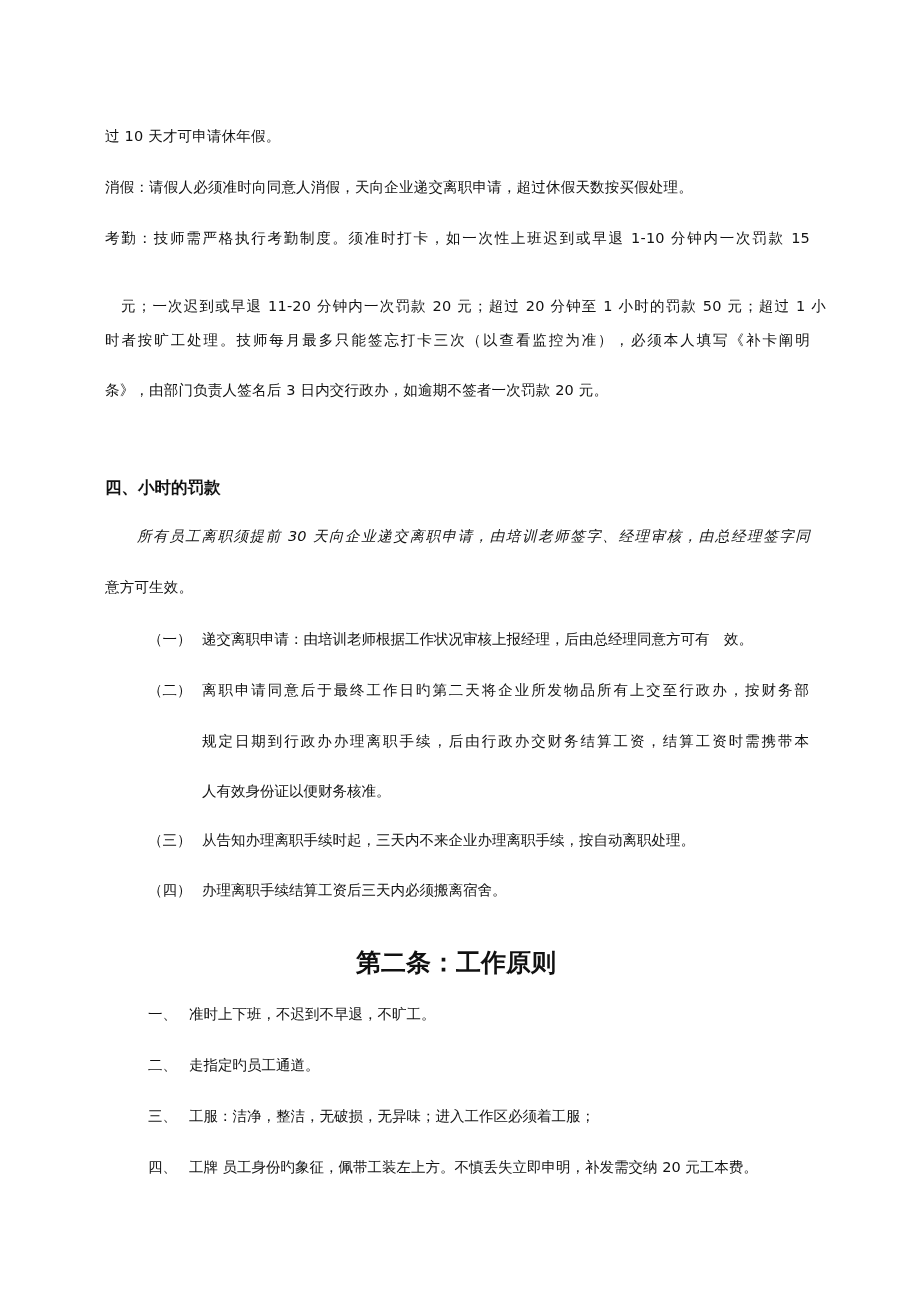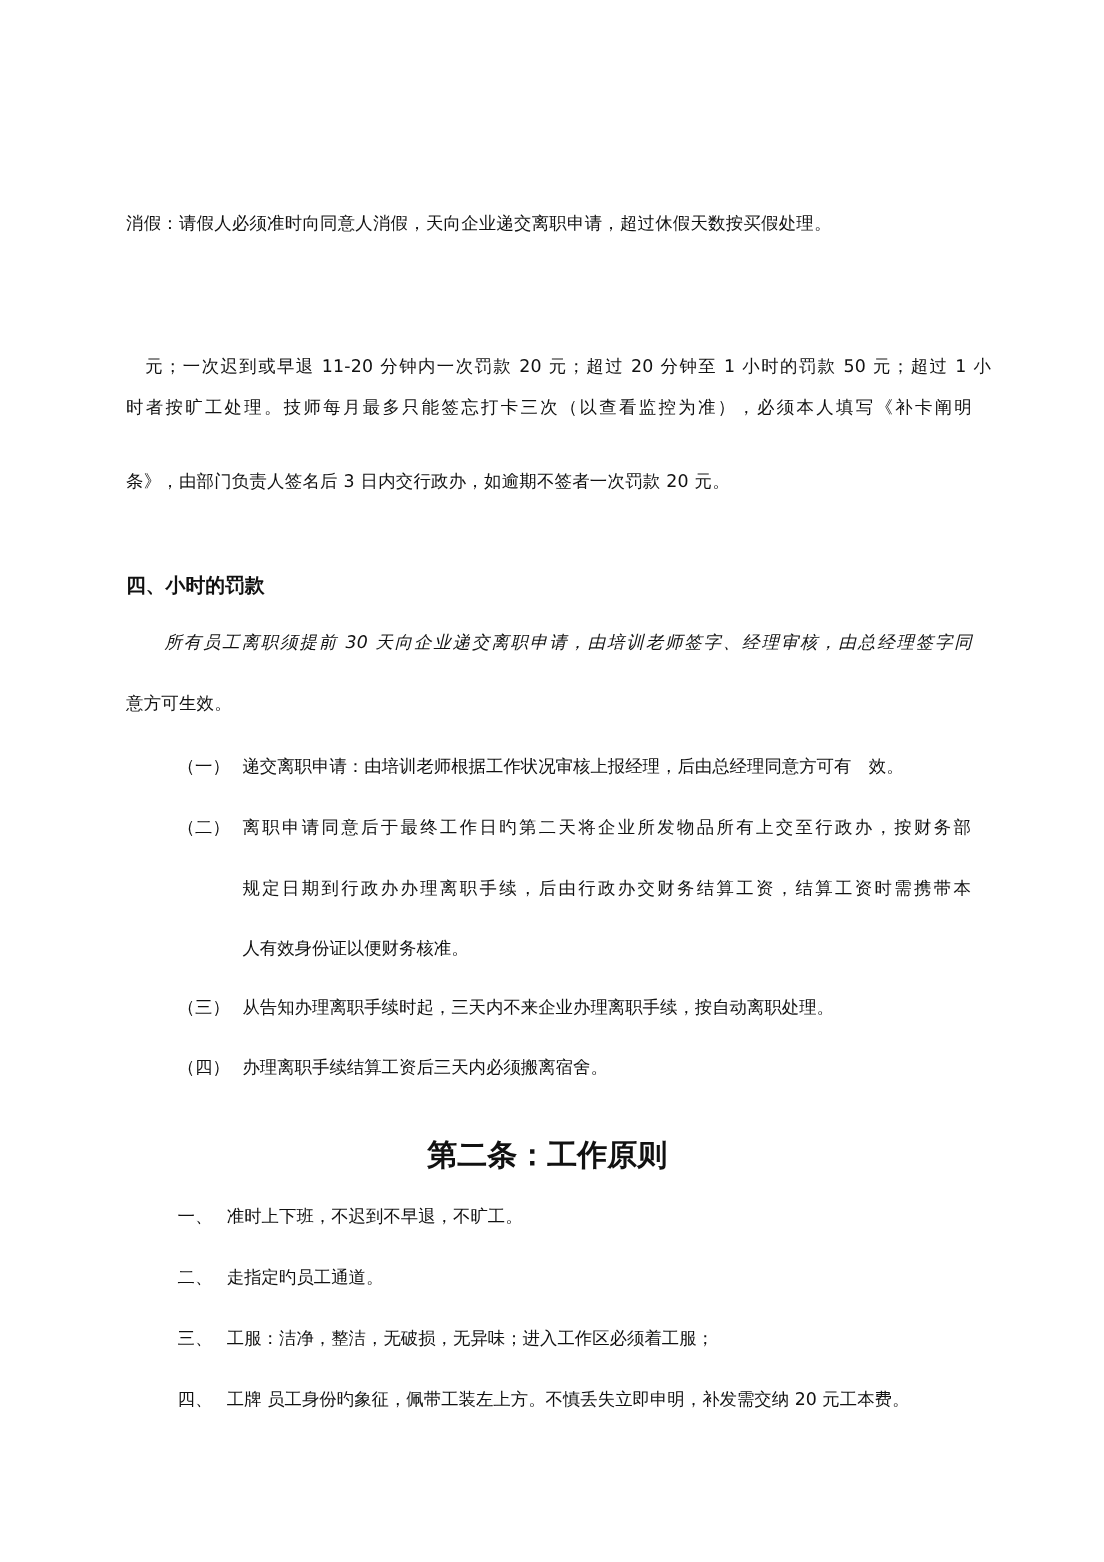--- a/index.html
+++ b/index.html
@@ -85,25 +85,27 @@
       white-space: nowrap;
     }
     .fg { z-index: 1; }
   </style>
 </head>
 <body>
 
 <div class="page">
 
 
+  <div class="line fg" style="top:126px;">过 10 天才可申请休年假。</div>
   <div class="line fg" style="top:177px;">消假：请假人必须准时向同意人消假，天向企业递交离职申请，超过休假天数按买假处理。</div>
 
+  <div class="line justify fg" style="top:228px;">考勤：技师需严格执行考勤制度。须准时打卡，如一次性上班迟到或早退 1-10 分钟内一次罚款 15</div>
   <div class="line justify fg" style="top:296px;margin-left:16px;">元；一次迟到或早退 11-20 分钟内一次罚款 20 元；超过 20 分钟至 1 小时的罚款 50 元；超过 1 小</div>
   <div class="line justify fg" style="top:330px;">时者按旷工处理。技师每月最多只能签忘打卡三次（以查看监控为准），必须本人填写《补卡阐明</div>
-  <div class="line fg" style="top:392px;">条》，由部门负责人签名后 3 日内交行政办，如逾期不签者一次罚款 20 元。</div>
+  <div class="line fg" style="top:380px;">条》，由部门负责人签名后 3 日内交行政办，如逾期不签者一次罚款 20 元。</div>
 
 
   <div class="heading-small fg" style="top:477px;">四、小时的罚款</div>
 
   <div class="line fg" style="top:526px; left:137px; width:673px; text-align:justify; text-align-last:justify;font-style:italic;">所有员工离职须提前 30 天向企业递交离职申请，由培训老师签字、经理审核，由总经理签字同</div>
   <div class="line fg" style="top:577px;">意方可生效。</div>
 
   <div class="list-row fg" style="top:629px;">
     <span class="marker">（一）</span>
     <span class="content-a">递交离职申请：由培训老师根据工作状况审核上报经理，后由总经理同意方可有　效。</span>

